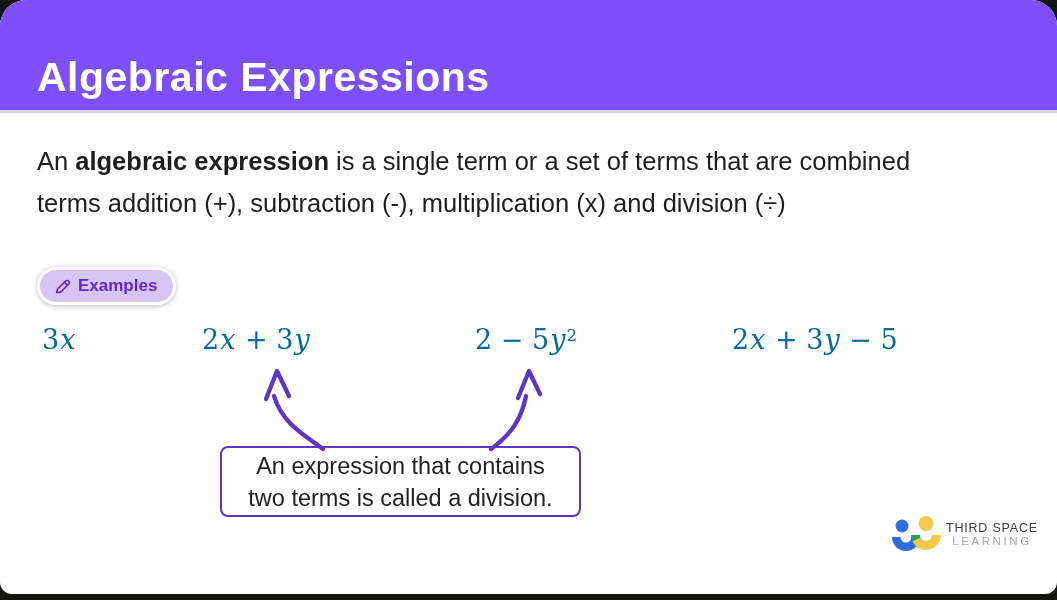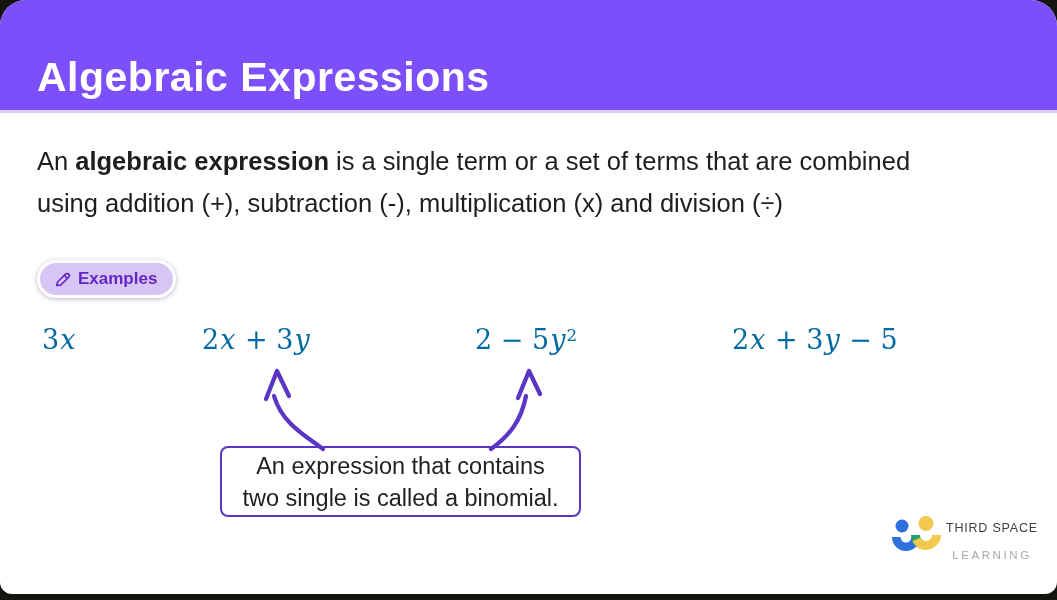--- a/index.html
+++ b/index.html
@@ -25,21 +25,21 @@
     font-size: 41px; font-weight: bold; color: var(--title-color, #fff);
     letter-spacing: 0.5px;
     margin-top: 24px;
   }
   .intro {
     position: absolute; left: 37px; top: 140px; width: 960px;
     font-size: 25.5px; line-height: 42px; color: var(--text-color, #1e1e1e);
   }
   .intro b { font-weight: bold; }
   .badge {
-    position: absolute; left: 37px; top: 260px;
+    position: absolute; left: 37px; top: 267px;
     display: inline-flex; align-items: center; gap: 6px;
     background: var(--badge-bg, #d7c6f5);
     border: 3px solid #ffffff; border-radius: 22px;
     padding: 6px 16px 6px 13px;
     box-shadow: 0 1px 5px rgba(60,40,100,0.35);
     color: var(--badge-text, #6227c5);
     font-weight: bold; font-size: 17px;
     cursor: pointer;
   }
   .badge svg { display: block; }
@@ -66,54 +66,54 @@
   .arrows { position: absolute; left: 248px; top: 363px; width: 300px; height: 92px; overflow: visible; }
   .logo { position: absolute; left: 889px; top: 512px; width: 140px; height: 50px; }
   .logo-icon { position: absolute; left: 0; top: 2px; }
   .logo-text { position: absolute; left: 57px; top: 9px; text-align: center; }
   .logo-text .t1 {
     font-size: 12.5px; font-weight: normal; color: var(--logo-text-dark, #3d3d3d);
     letter-spacing: 0.8px; white-space: nowrap;
   }
   .logo-text .t2 {
     font-size: 11.5px; color: var(--logo-text-gray, #a8a8a8);
-    letter-spacing: 2.6px; margin-top: 14px; white-space: nowrap;
+    letter-spacing: 2.6px; margin-top: 0; white-space: nowrap;
   }
 </style>
 </head>
 <body>
 
 <div class="card">
 
   <div class="header">
     <div class="title">Algebraic Expressions</div>
   </div>
 
   <div class="intro">
     <span>An </span><b>algebraic expression</b><span> is a single term or a set of terms that are combined</span><br>
-    <span>using addition (+), subtraction (-), multiplication (x) and division (÷)</span>
+    <span>terms addition (+), subtraction (-), multiplication (x) and division (÷)</span>
   </div>
 
   <div class="badge">
     <span>
       <svg width="19" height="19" viewBox="0 0 24 24" fill="none" style="stroke:var(--badge-text,#6227c5)" stroke-width="2" stroke-linejoin="round" stroke-linecap="round">
         <path d="M4.5 19.5 L5.8 15.2 L15.8 5.2 C16.9 4.1 18.6 4.1 19.7 5.2 C20.8 6.3 20.8 8 19.7 9.1 L9.7 19.1 L4.5 19.5 Z"></path>
         <path d="M14.3 6.7 L18.2 10.6"></path>
       </svg>
     </span>
     <span>Examples</span>
   </div>
 
   <div class="math" id="expr-1">3<i>x</i></div>
   <div class="math" id="expr-2">2<i>x</i> + 3<i>y</i></div>
   <div class="math" id="expr-3">2 − 5<i>y</i><sup>2</sup></div>
   <div class="math" id="expr-4">2<i>x</i> + 3<i>y</i> − 5</div>
 
   <div class="callout">
-    <span>An expression that contains two single is called a binomial.</span>
+    <span>An expression that contains two terms is called a division.</span>
   </div>
 
   <svg class="arrows" viewBox="0 0 300 92" fill="none">
     <g style="stroke:var(--accent-purple,#5b35c4)" stroke-width="4.3" stroke-linecap="round" stroke-linejoin="round">
       <path d="M 75,86 C 56,72 34,60 26,33"></path>
       <path d="M 18,36 L 29,8 L 41,33"></path>
     </g>
     <g style="stroke:var(--accent-purple,#5b35c4)" stroke-width="4.3" stroke-linecap="round" stroke-linejoin="round">
       <path d="M 243,86 C 262,72 273,58 278,33"></path>
       <path d="M 270,35 L 281,8 L 292,31"></path>

